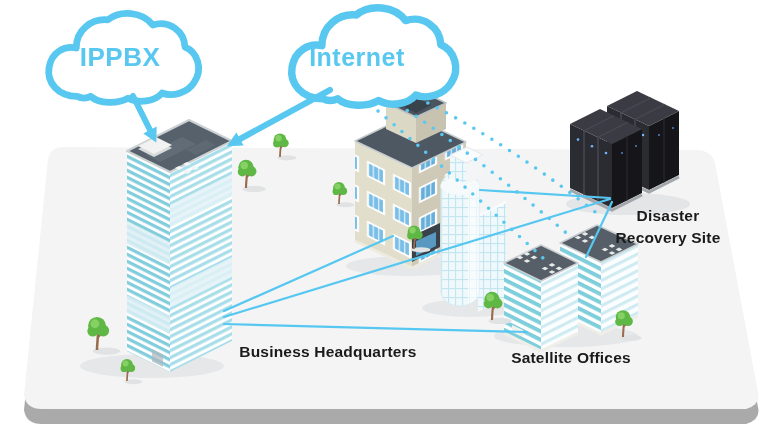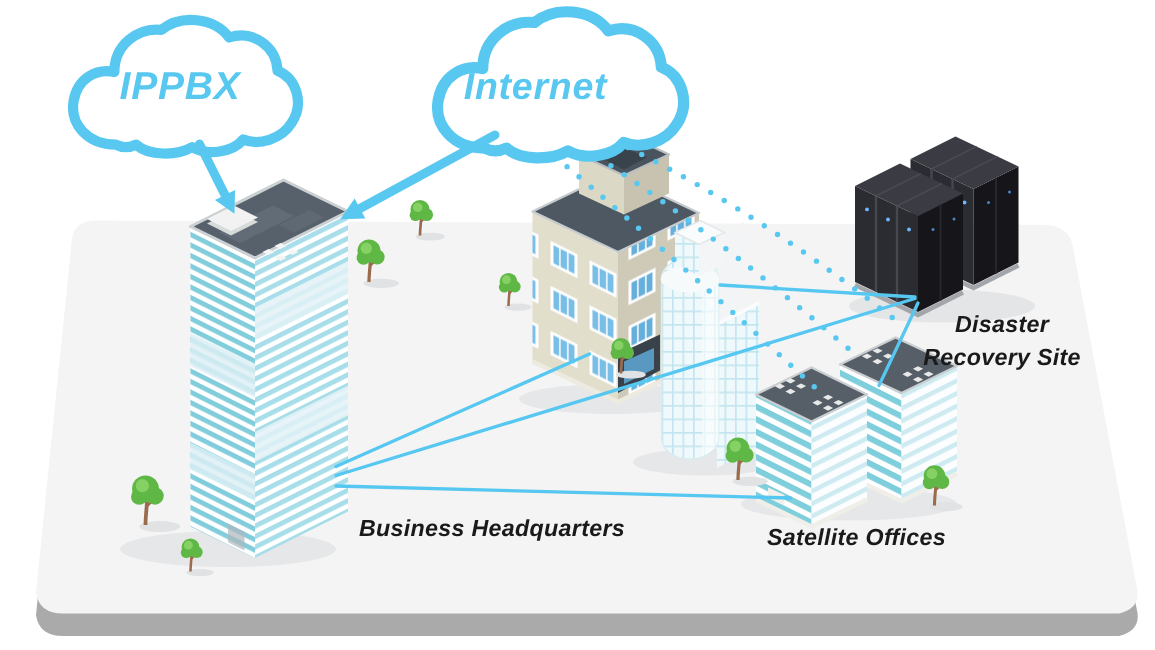--- a/index.html
+++ b/index.html
@@ -1,17 +1,17 @@
 <!DOCTYPE html>
 <html><head>
 <meta charset="utf-8">
 <style>
   html,body{margin:0;padding:0;background:#ffffff;}
   .stage{position:relative;width:770px;height:433px;overflow:hidden;background:#ffffff;
-         font-family:"Liberation Sans", sans-serif;font-style:italic;}
+         font-family:"Liberation Sans", sans-serif;}
   svg{position:absolute;left:0;top:0;display:block;}
   text{font-family:"Liberation Sans", sans-serif;}
   .site-label{font-weight:bold;font-size:15.5px;fill:#1a1a1a;letter-spacing:.2px;}
   .cloud-label{font-weight:bold;letter-spacing:.5px;}
 </style>
 </head>
 <body>
 
 <div class="stage">
 <svg width="770" height="433" viewBox="0 0 770 433">

